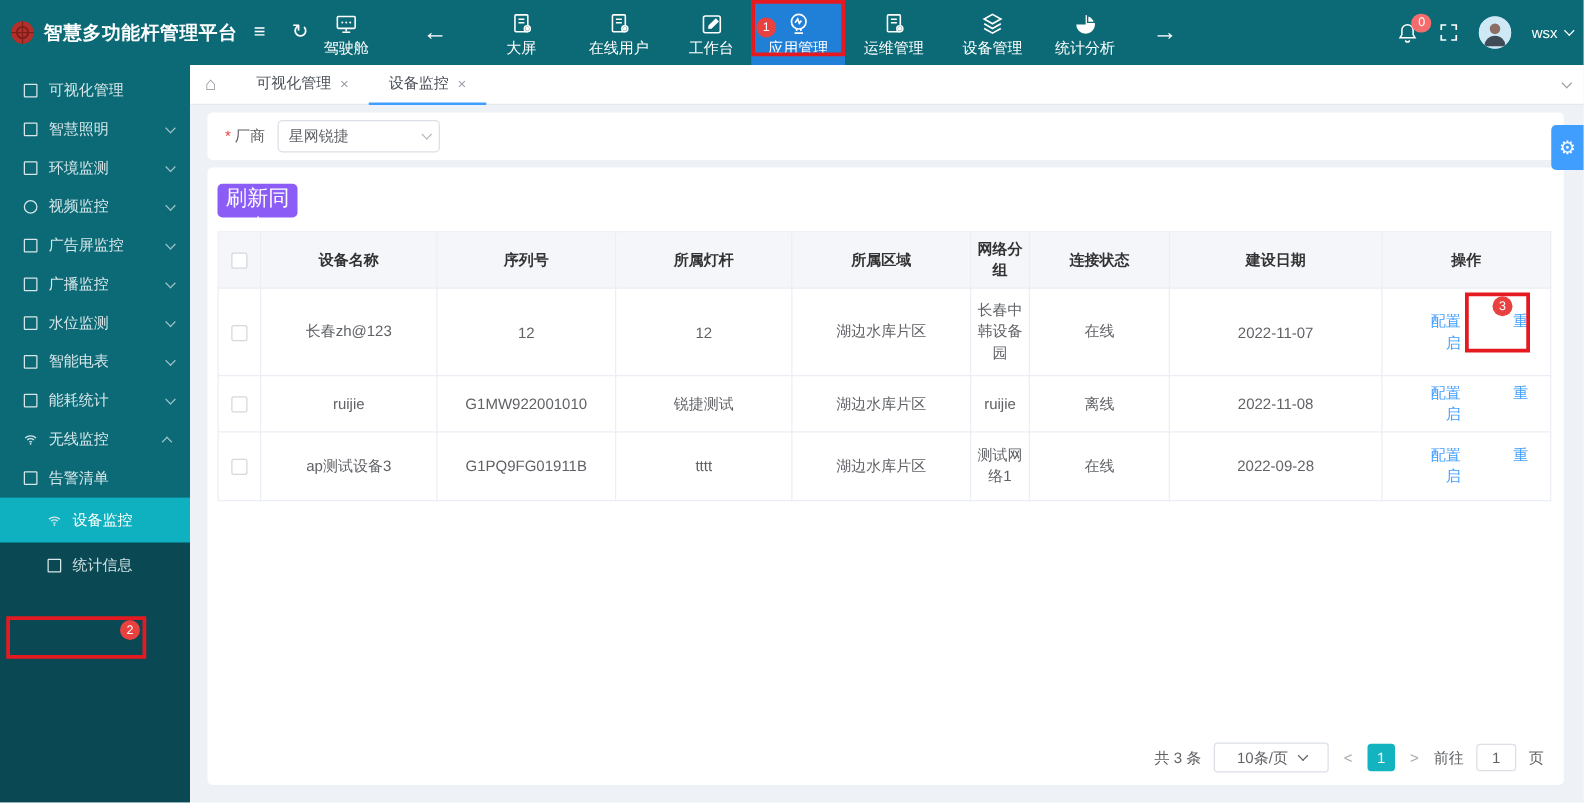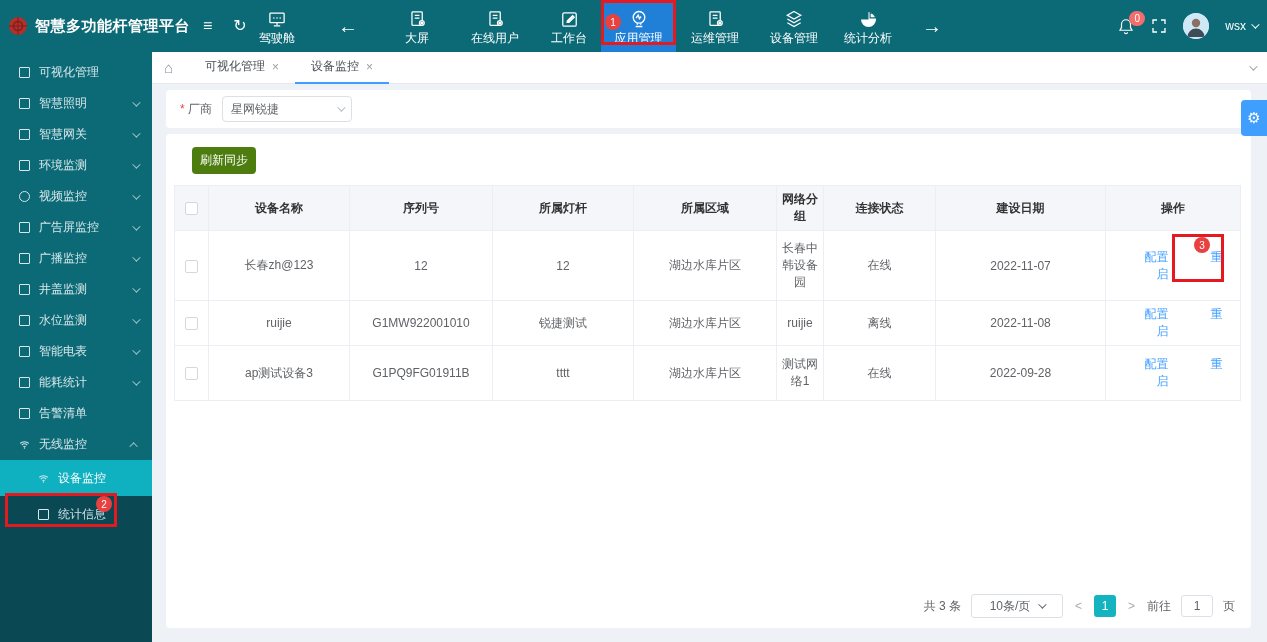--- a/index.html
+++ b/index.html
@@ -51,21 +51,21 @@
   .req { color:#f03e3e; }
   .select { width:130px; height:26px; border:1px solid #dcdfe6; border-radius:4px; display:flex; align-items:center; padding:0 8px; color:#606266; cursor:pointer; }
   .select .sval { flex:1; }
   .select .chev { color:#b4b9c0; }
 
   
   .gear-btn { position:absolute; right:0; top:100px; width:26px; height:36px; background:#409eff; border-radius:4px 0 0 4px; color:#fff; display:flex; align-items:center; justify-content:center; font-size:15px; cursor:pointer; z-index:20; }
 
   
   .main-card { position:absolute; left:166px; top:134px; width:1085px; height:494px; background:#fff; border-radius:4px; z-index:3; }
-  .btn-primary { position:absolute; left:8px; top:13px; width:64px; height:27px; background:#4d7c0f; border:none; border-radius:4px; color:#fff; font-size:12px; cursor:pointer; font-family:inherit;margin-left:18px; }
+  .btn-primary { position:absolute; left:8px; top:13px; width:64px; height:27px; background:#8b5cf6; border:none; border-radius:4px; color:#fff; font-size:17px; cursor:pointer; font-family:inherit; }
   .tbl { position:absolute; left:8px; top:51px; width:1066px; border-collapse:collapse; table-layout:fixed; }
   .tbl th, .tbl td { border:1px solid #ebeef5; text-align:center; vertical-align:middle; padding:4px 4px; font-size:12px; word-break:break-all; }
   .tbl th { background:#f5f6fa; color:#333; font-weight:bold; height:45px; }
   .tbl tr.r1 td { height:70px; }
   .tbl tr.r2 td { height:45px;border-radius:13px; }
   .tbl tr.r3 td { height:55px; }
   .cbx { display:inline-block; width:13px; height:13px; border:1px solid #d4d7de; border-radius:2px; background:#fff; cursor:pointer; vertical-align:middle; }
   .oplink { color:#409eff; text-decoration:none; cursor:pointer; margin:0 21px; }
 
   
@@ -223,76 +223,66 @@
         <span class="si si-rect"></span>
         <span class="mlabel">可视化管理</span>
       </div>
     <div class="menu-item">
         <span class="si si-rect"></span>
         <span class="mlabel">智慧照明</span>
         <span class="chev"></span>
       </div>
     <div class="menu-item">
         <span class="si si-rect"></span>
-        <span class="mlabel">智慧网关</span>
-        <span class="chev"></span>
-      </div>
-    <div class="menu-item">
-        <span class="si si-rect"></span>
         <span class="mlabel">环境监测</span>
         <span class="chev"></span>
       </div>
     <div class="menu-item">
         <span class="si si-circle"></span>
         <span class="mlabel">视频监控</span>
         <span class="chev"></span>
       </div>
     <div class="menu-item">
         <span class="si si-rect"></span>
         <span class="mlabel">广告屏监控</span>
         <span class="chev"></span>
       </div>
     <div class="menu-item">
         <span class="si si-rect"></span>
         <span class="mlabel">广播监控</span>
         <span class="chev"></span>
       </div>
     <div class="menu-item">
         <span class="si si-rect"></span>
-        <span class="mlabel">井盖监测</span>
-        <span class="chev"></span>
-      </div>
-    <div class="menu-item">
-        <span class="si si-rect"></span>
         <span class="mlabel">水位监测</span>
         <span class="chev"></span>
       </div>
     <div class="menu-item">
         <span class="si si-rect"></span>
         <span class="mlabel">智能电表</span>
         <span class="chev"></span>
       </div>
     <div class="menu-item">
         <span class="si si-rect"></span>
         <span class="mlabel">能耗统计</span>
         <span class="chev"></span>
-      </div>
-    <div class="menu-item">
-        <span class="si si-rect"></span>
-        <span class="mlabel">告警清单</span>
       </div>
     <div class="menu-item">
         <span class="si">
           <svg width="11" height="11" viewBox="0 0 24 24" fill="none" stroke="currentColor" stroke-width="2.2">
             <path d="M2.5 9.5a14 14 0 0 1 19 0M6 13.2a9 9 0 0 1 12 0M9.5 16.7a5 5 0 0 1 5 0"></path>
             <circle cx="12" cy="19.8" r="1.6" fill="currentColor" stroke="none"></circle>
           </svg>
         </span>
         <span class="mlabel">无线监控</span>
         <span class="chev up"></span>
+      </div>
+    <div class="menu-item">
+        <span class="si si-rect"></span>
+        <span class="mlabel">告警清单</span>
       </div>
   </div>
   <div class="submenu">
     <div class="sub-item active">
         <span class="si">
           <svg width="11" height="11" viewBox="0 0 24 24" fill="none" stroke="currentColor" stroke-width="2.2">
             <path d="M2.5 9.5a14 14 0 0 1 19 0M6 13.2a9 9 0 0 1 12 0M9.5 16.7a5 5 0 0 1 5 0"></path>
             <circle cx="12" cy="19.8" r="1.6" fill="currentColor" stroke="none"></circle>
           </svg>
         </span>

